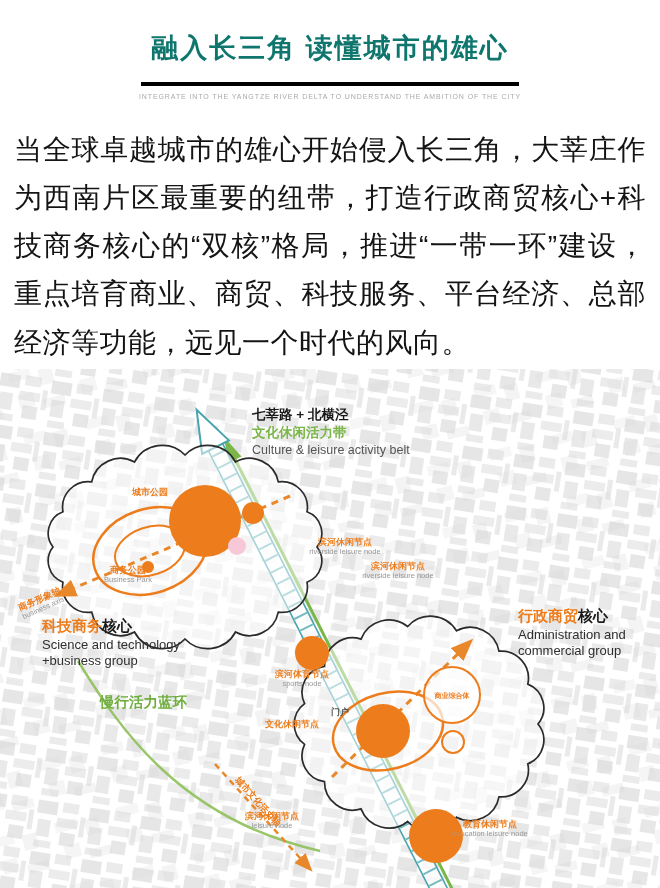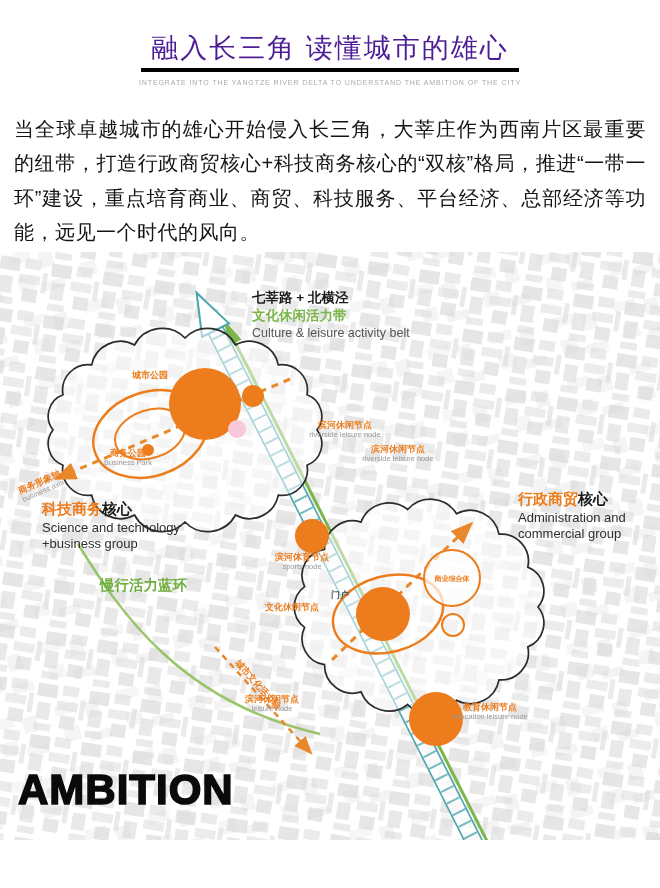--- a/index.html
+++ b/index.html
@@ -1,24 +1,24 @@
 <!DOCTYPE html>
 <html><head>
 <meta charset="utf-8">
 <style>
   html,body{margin:0;padding:0;background:#fff;}
   .page{width:660px;height:888px;background:#fff;overflow:hidden;position:relative;
         font-family:"Liberation Sans","DejaVu Sans",sans-serif;}
   
   .hdr{padding-top:30px;text-align:center;}
-  .title{display:inline-block;font-size:27px;font-weight:normal;color:#4c1d95;
-         letter-spacing:2px;padding:0 10px 2px 10px;border-bottom:4px solid #000;margin:0;}
+  .title{display:inline-block;font-size:27px;font-weight:bold;color:#0f766e;
+         letter-spacing:2px;padding:0 10px 16px 10px;border-bottom:4px solid #000;margin:0;}
   .subtitle{margin-top:7px;font-size:7px;color:#aaa;letter-spacing:.9px;}
   
-  .intro{margin:26px 14px 0 14px;font-size:20px;line-height:1.72;color:#141414;
+  .intro{margin:26px 14px 0 14px;font-size:28px;line-height:1.72;color:#141414;
          letter-spacing:.5px;text-align:justify;}
   
   .diagram-wrap{position:relative;width:660px;height:588px;margin-top:2px;}
   .diagram-wrap svg{display:block;}
   .economic{position:absolute;left:18px;bottom:26px;font-size:42px;font-weight:900;
             color:#0a0a0a;letter-spacing:1px;-webkit-text-stroke:1.6px #0a0a0a;}
   
   text{font-family:"Liberation Sans","DejaVu Sans",sans-serif;}
   .road{font-size:13.5px;font-weight:bold;fill:#1a1a1a;}
   .beltzh{font-size:13.5px;font-weight:bold;fill:#7ab648;}

